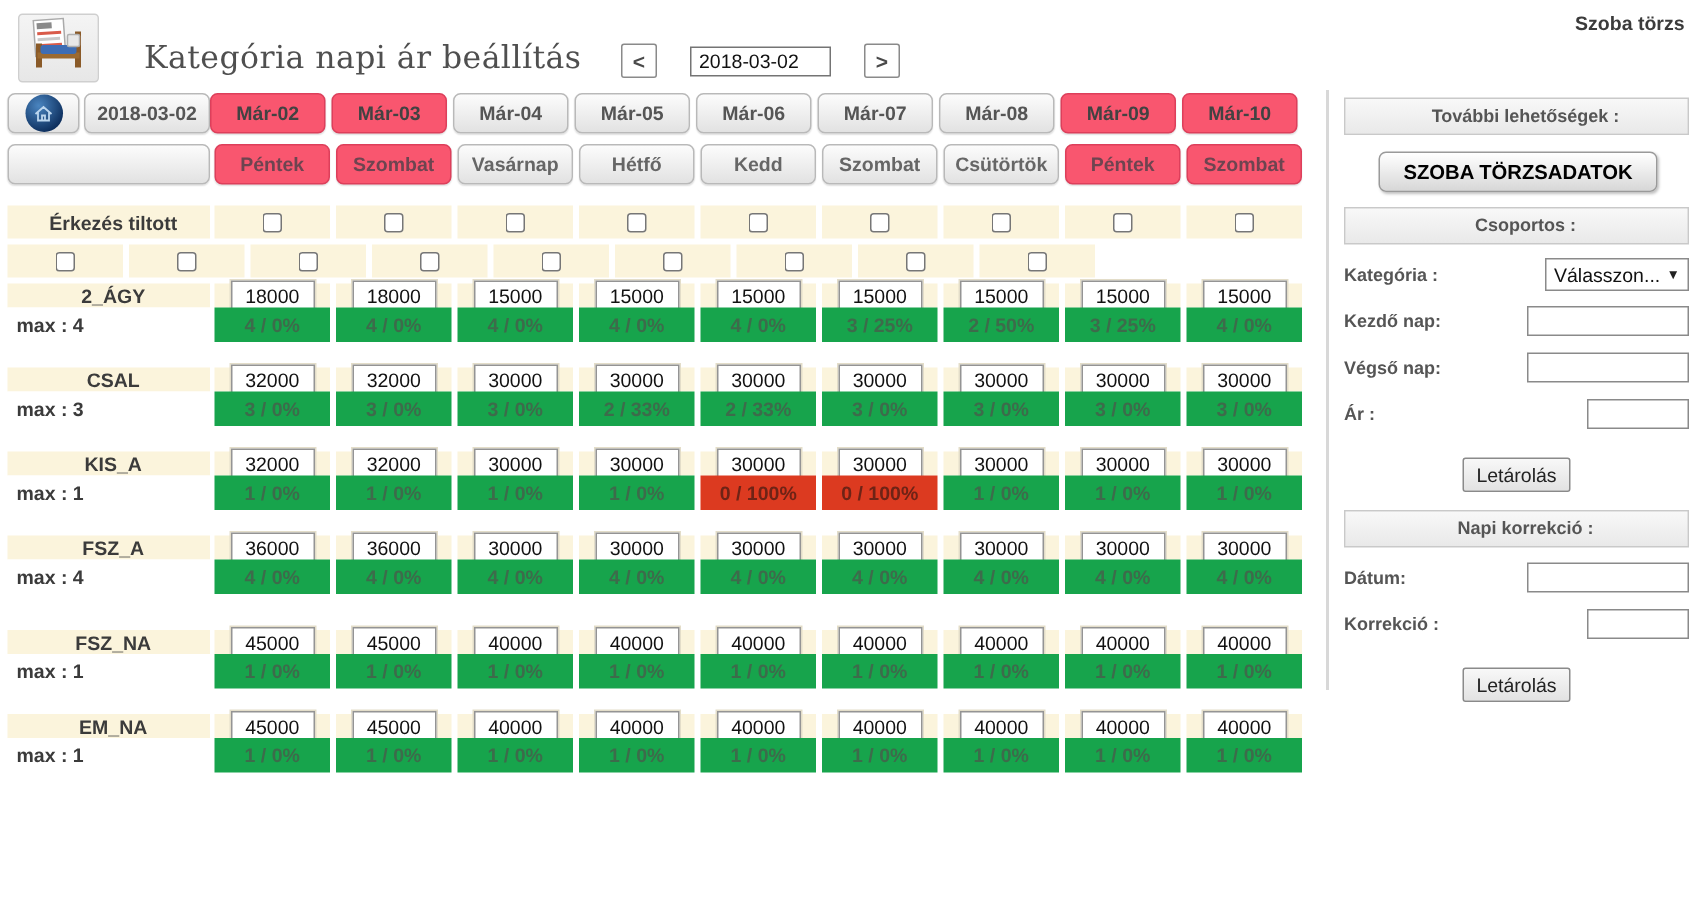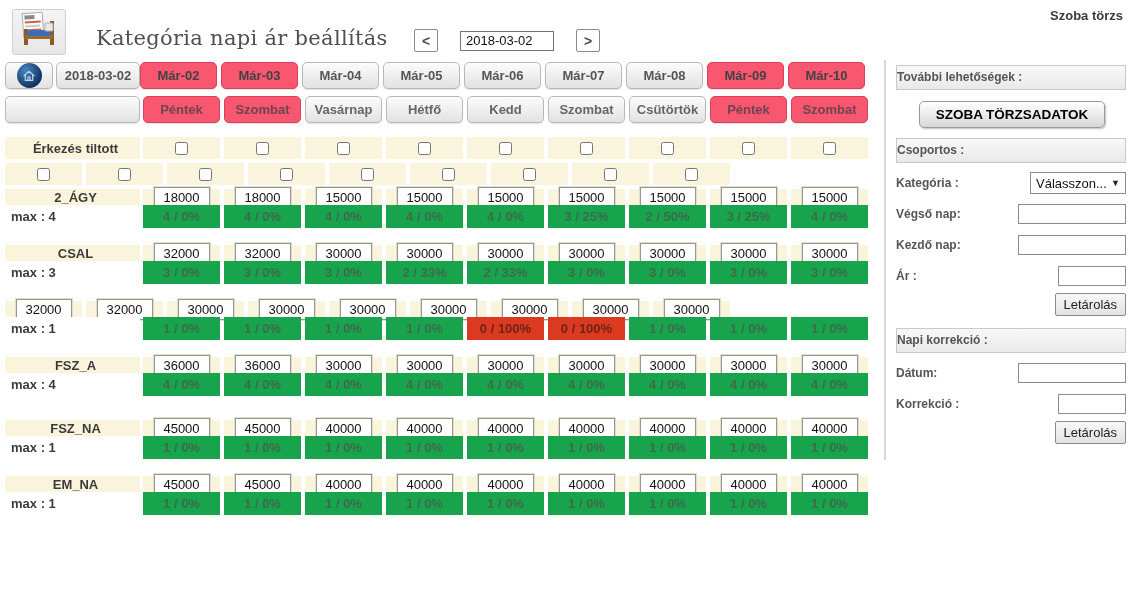--- a/index.html
+++ b/index.html
@@ -94,22 +94,22 @@
   .maxlab { background: #fff; }
 
   
   .sidebar {
     position: absolute; left: 884px; top: 60px; width: 246px; height: 400px;
     border-left: 2px solid #d8d8d8; padding: 5px 2px 0 10px;
   }
   .side-bar-title {
     width: 230px; height: 25px; line-height: 23px;
     background: linear-gradient(#f8f8f8,#e9e9e9);
-    border: 1px solid #c9c9c9; padding-left: 0;
-    font-size: 12px; font-weight: bold; color: #555;
+    border: 1px solid #c9c9c9; padding-left: 12px;
+    font-size: 12px; font-weight: bold; color: #555; text-align: center;
   }
   .big-btn {
     display: block; margin: 11px auto 10px auto;
     padding: 5px 16px;
     background: linear-gradient(#ffffff,#d7d7d7);
     border: 1px solid #9a9a9a; border-radius: 5px;
     box-shadow: 1px 1px 2px rgba(0,0,0,.25);
     font-size: 13.5px; font-weight: bold; color: #000;
     font-family: "Liberation Sans", sans-serif; cursor: pointer;
   }
@@ -120,21 +120,21 @@
     width: 108px; height: 20px; border: 1px solid #8a8a8a;
     font-family: "Liberation Sans", sans-serif; font-size: 13px; padding: 0 4px;
   }
   .side-input.narrow { width: 68px; }
   .fake-select {
     width: 96px; height: 22px; border: 1px solid #8a8a8a; background: #fff;
     display: flex; align-items: center; justify-content: space-between;
     padding: 0 5px; font-size: 13px; color: #111; cursor: pointer;
   }
   .fake-select .arrow { font-size: 9px; color: #222; }
-  .btn-row { display: flex; justify-content: flex-end; width: 230px; margin-top: 6px; }
+  .btn-row { display: flex; justify-content: center; width: 230px; margin-top: 18px; }
   .small-btn {
     padding: 3px 8px; background: linear-gradient(#f8f8f8,#e2e2e2);
     border: 1px solid #8a8a8a; border-radius: 2px;
     font-size: 13px; color: #222; font-family: "Liberation Sans", sans-serif; cursor: pointer;
   }
   .gap8 { margin-top: 12px; }
 </style>
 </head>
 <body>
 
@@ -346,20 +346,21 @@
           <div class="cell col occ occ-free">2 / 33%</div>
           <div class="cell col occ occ-free">2 / 33%</div>
           <div class="cell col occ occ-free">3 / 0%</div>
           <div class="cell col occ occ-free">3 / 0%</div>
           <div class="cell col occ occ-free">3 / 0%</div>
           <div class="cell col occ occ-free">3 / 0%</div>
         </div>
       </div>
       <div class="cat-block">
         <div class="trow prow">
+          <div class="cell label-cell cream">KIS_A</div>
           <div class="cell col cream">
             <input type="text" class="price-input" value="32000" style="">
           </div>
           <div class="cell col cream">
             <input type="text" class="price-input" value="32000" style="">
           </div>
           <div class="cell col cream">
             <input type="text" class="price-input" value="30000" style="">
           </div>
           <div class="cell col cream">
@@ -535,25 +536,25 @@
 
   <div class="side-bar-title">Csoportos :</div>
   <div class="form-row">
     <label>Kategória :</label>
     <div class="fake-select">
       <span>Válasszon...</span>
       <span class="arrow">▼</span>
     </div>
   </div>
   <div class="form-row">
+    <label>Kezdő nap:</label>
+    <input class="side-input" type="text" value="" style="">
+  </div>
+  <div class="form-row">
     <label>Végső nap:</label>
-    <input class="side-input" type="text" value="" style="">
-  </div>
-  <div class="form-row">
-    <label>Kezdő nap:</label>
     <input class="side-input" type="text" value="" style="">
   </div>
   <div class="form-row">
     <label>Ár :</label>
     <input class="side-input narrow" type="text" value="" style="">
   </div>
   <div class="btn-row">
     <button class="small-btn">Letárolás</button>
   </div>
 

